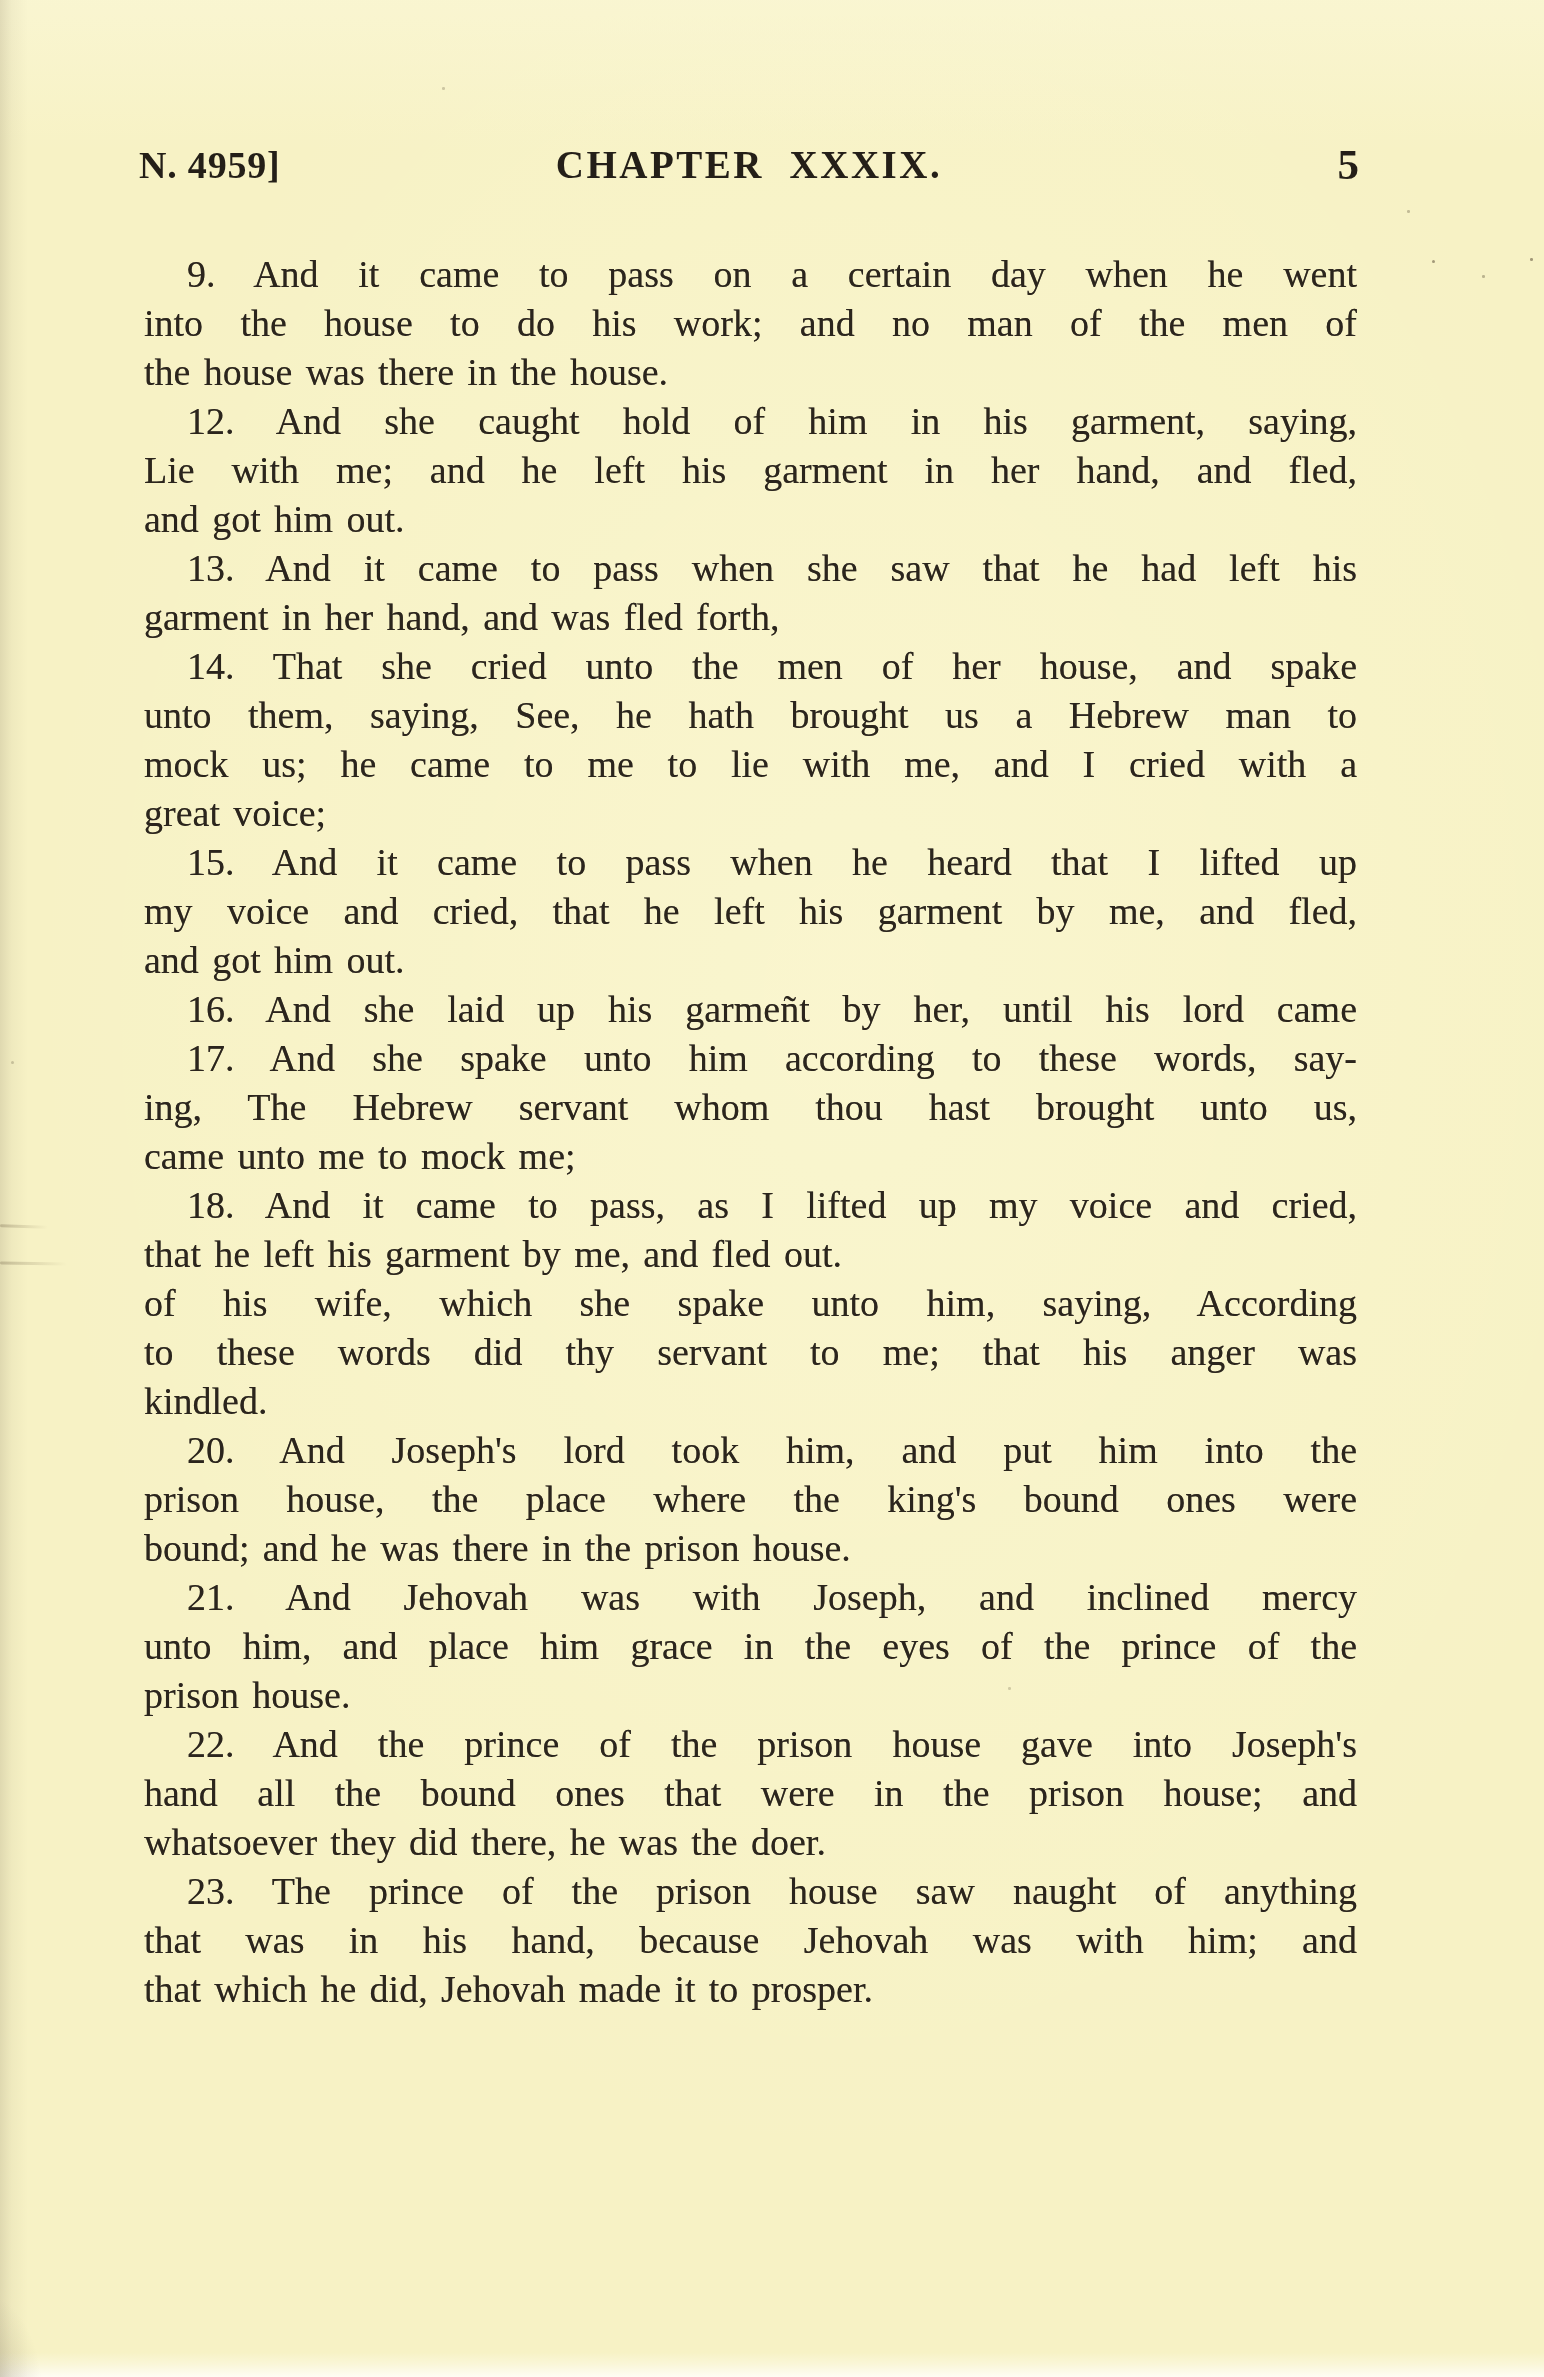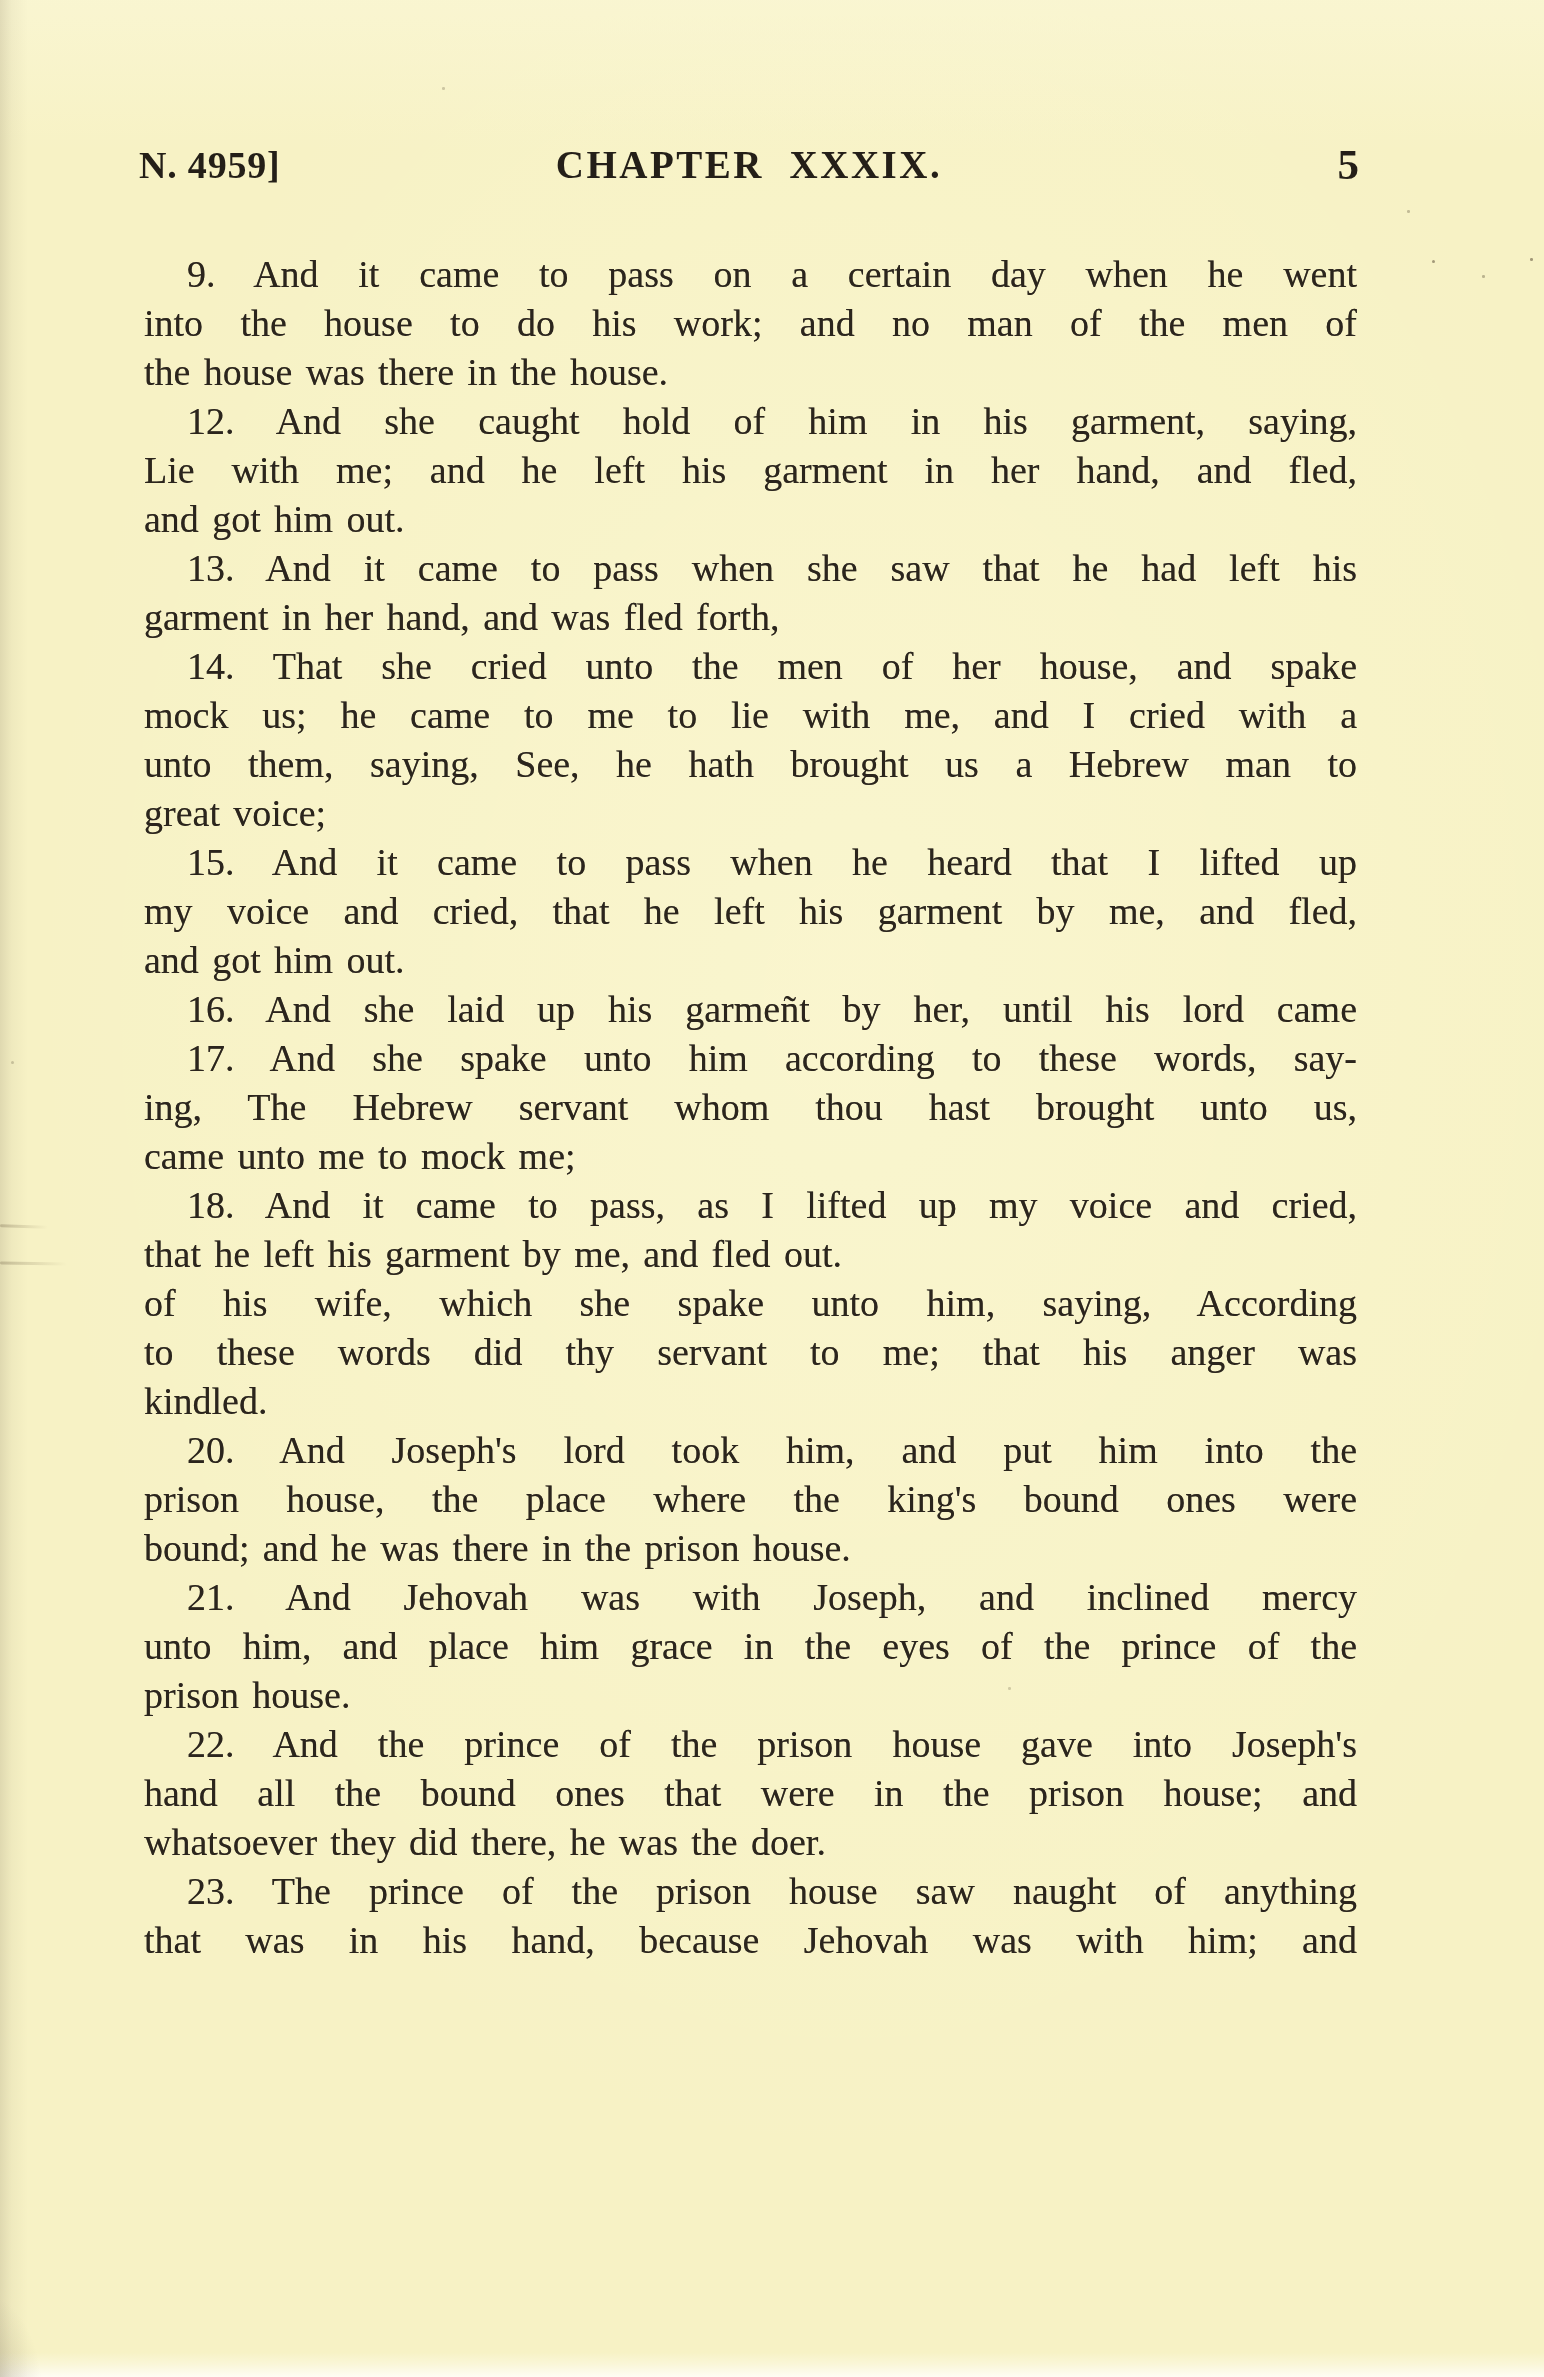--- a/index.html
+++ b/index.html
@@ -95,22 +95,22 @@
       <span class="ln last">and got him out.</span>
     </p>
 
     <p class="verse">
       <span class="ln first">13. And it came to pass when she saw that he had left his</span>
       <span class="ln last">garment in her hand, and was fled forth,</span>
     </p>
 
     <p class="verse">
       <span class="ln first">14. That she cried unto the men of her house, and spake</span>
+      <span class="ln">unto them, saying, See, he hath brought us a Hebrew man to</span>
       <span class="ln">mock us; he came to me to lie with me, and I cried with a</span>
-      <span class="ln">unto them, saying, See, he hath brought us a Hebrew man to</span>
       <span class="ln last">great voice;</span>
     </p>
 
     <p class="verse">
       <span class="ln first">15. And it came to pass when he heard that I lifted up</span>
       <span class="ln">my voice and cried, that he left his garment by me, and fled,</span>
       <span class="ln last">and got him out.</span>
     </p>
 
     <p class="verse">
@@ -148,20 +148,21 @@
 
     <p class="verse">
       <span class="ln first">22. And the prince of the prison house gave into Joseph's</span>
       <span class="ln">hand all the bound ones that were in the prison house; and</span>
       <span class="ln last">whatsoever they did there, he was the doer.</span>
     </p>
 
     <p class="verse">
       <span class="ln first">23. The prince of the prison house saw naught of anything</span>
       <span class="ln">that was in his hand, because Jehovah was with him; and</span>
+      <span class="ln last">that which he did, Jehovah made it to prosper.</span>
     </p>
 
   </div>
 
   <div class="crease" style="top:1225px; width:48px; transform:rotate(2deg);"></div>
   <div class="crease" style="top:1262px; width:67px; transform:rotate(1deg);"></div>
   <div class="corner-smudge"></div>
   <div class="speck" style="left:1432px; top:260px; width:3.3px; height:3.3px;"></div>
   <div class="speck" style="left:1530px; top:258px; width:2.5px; height:2.5px;"></div>
   <div class="speck" style="left:1482px; top:275px; width:2.5px; height:2.5px; opacity:.7;"></div>

